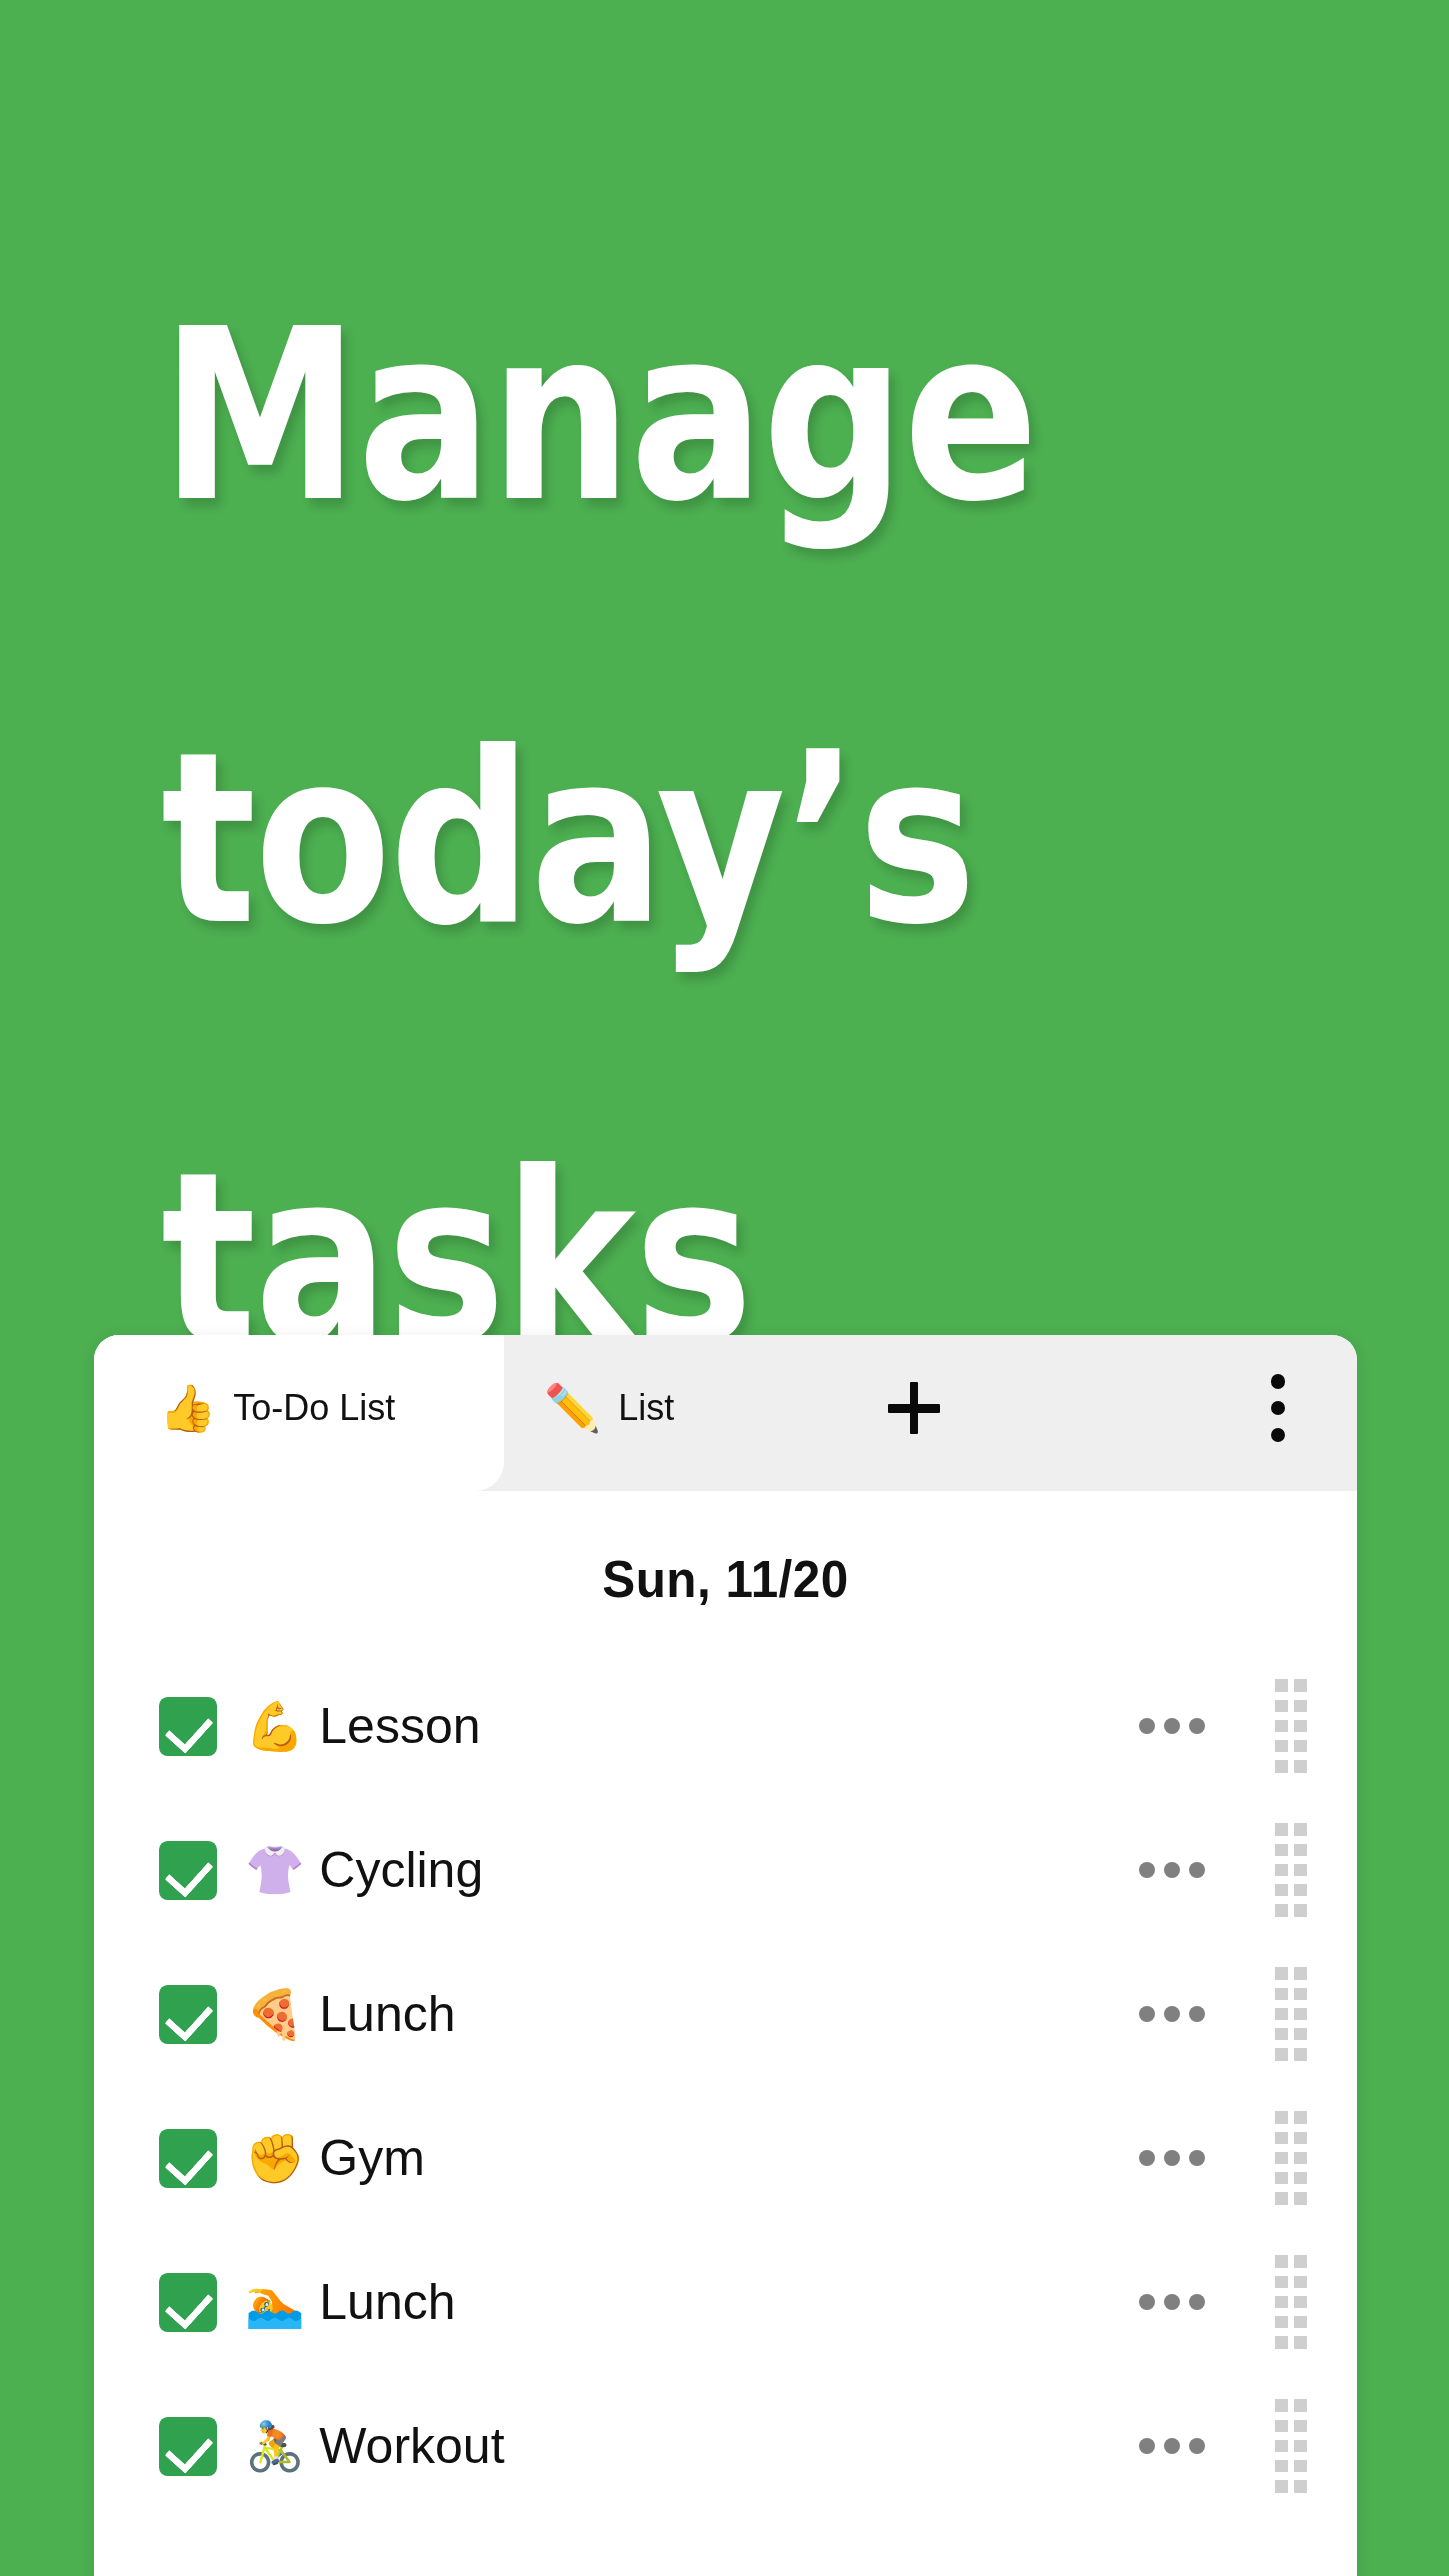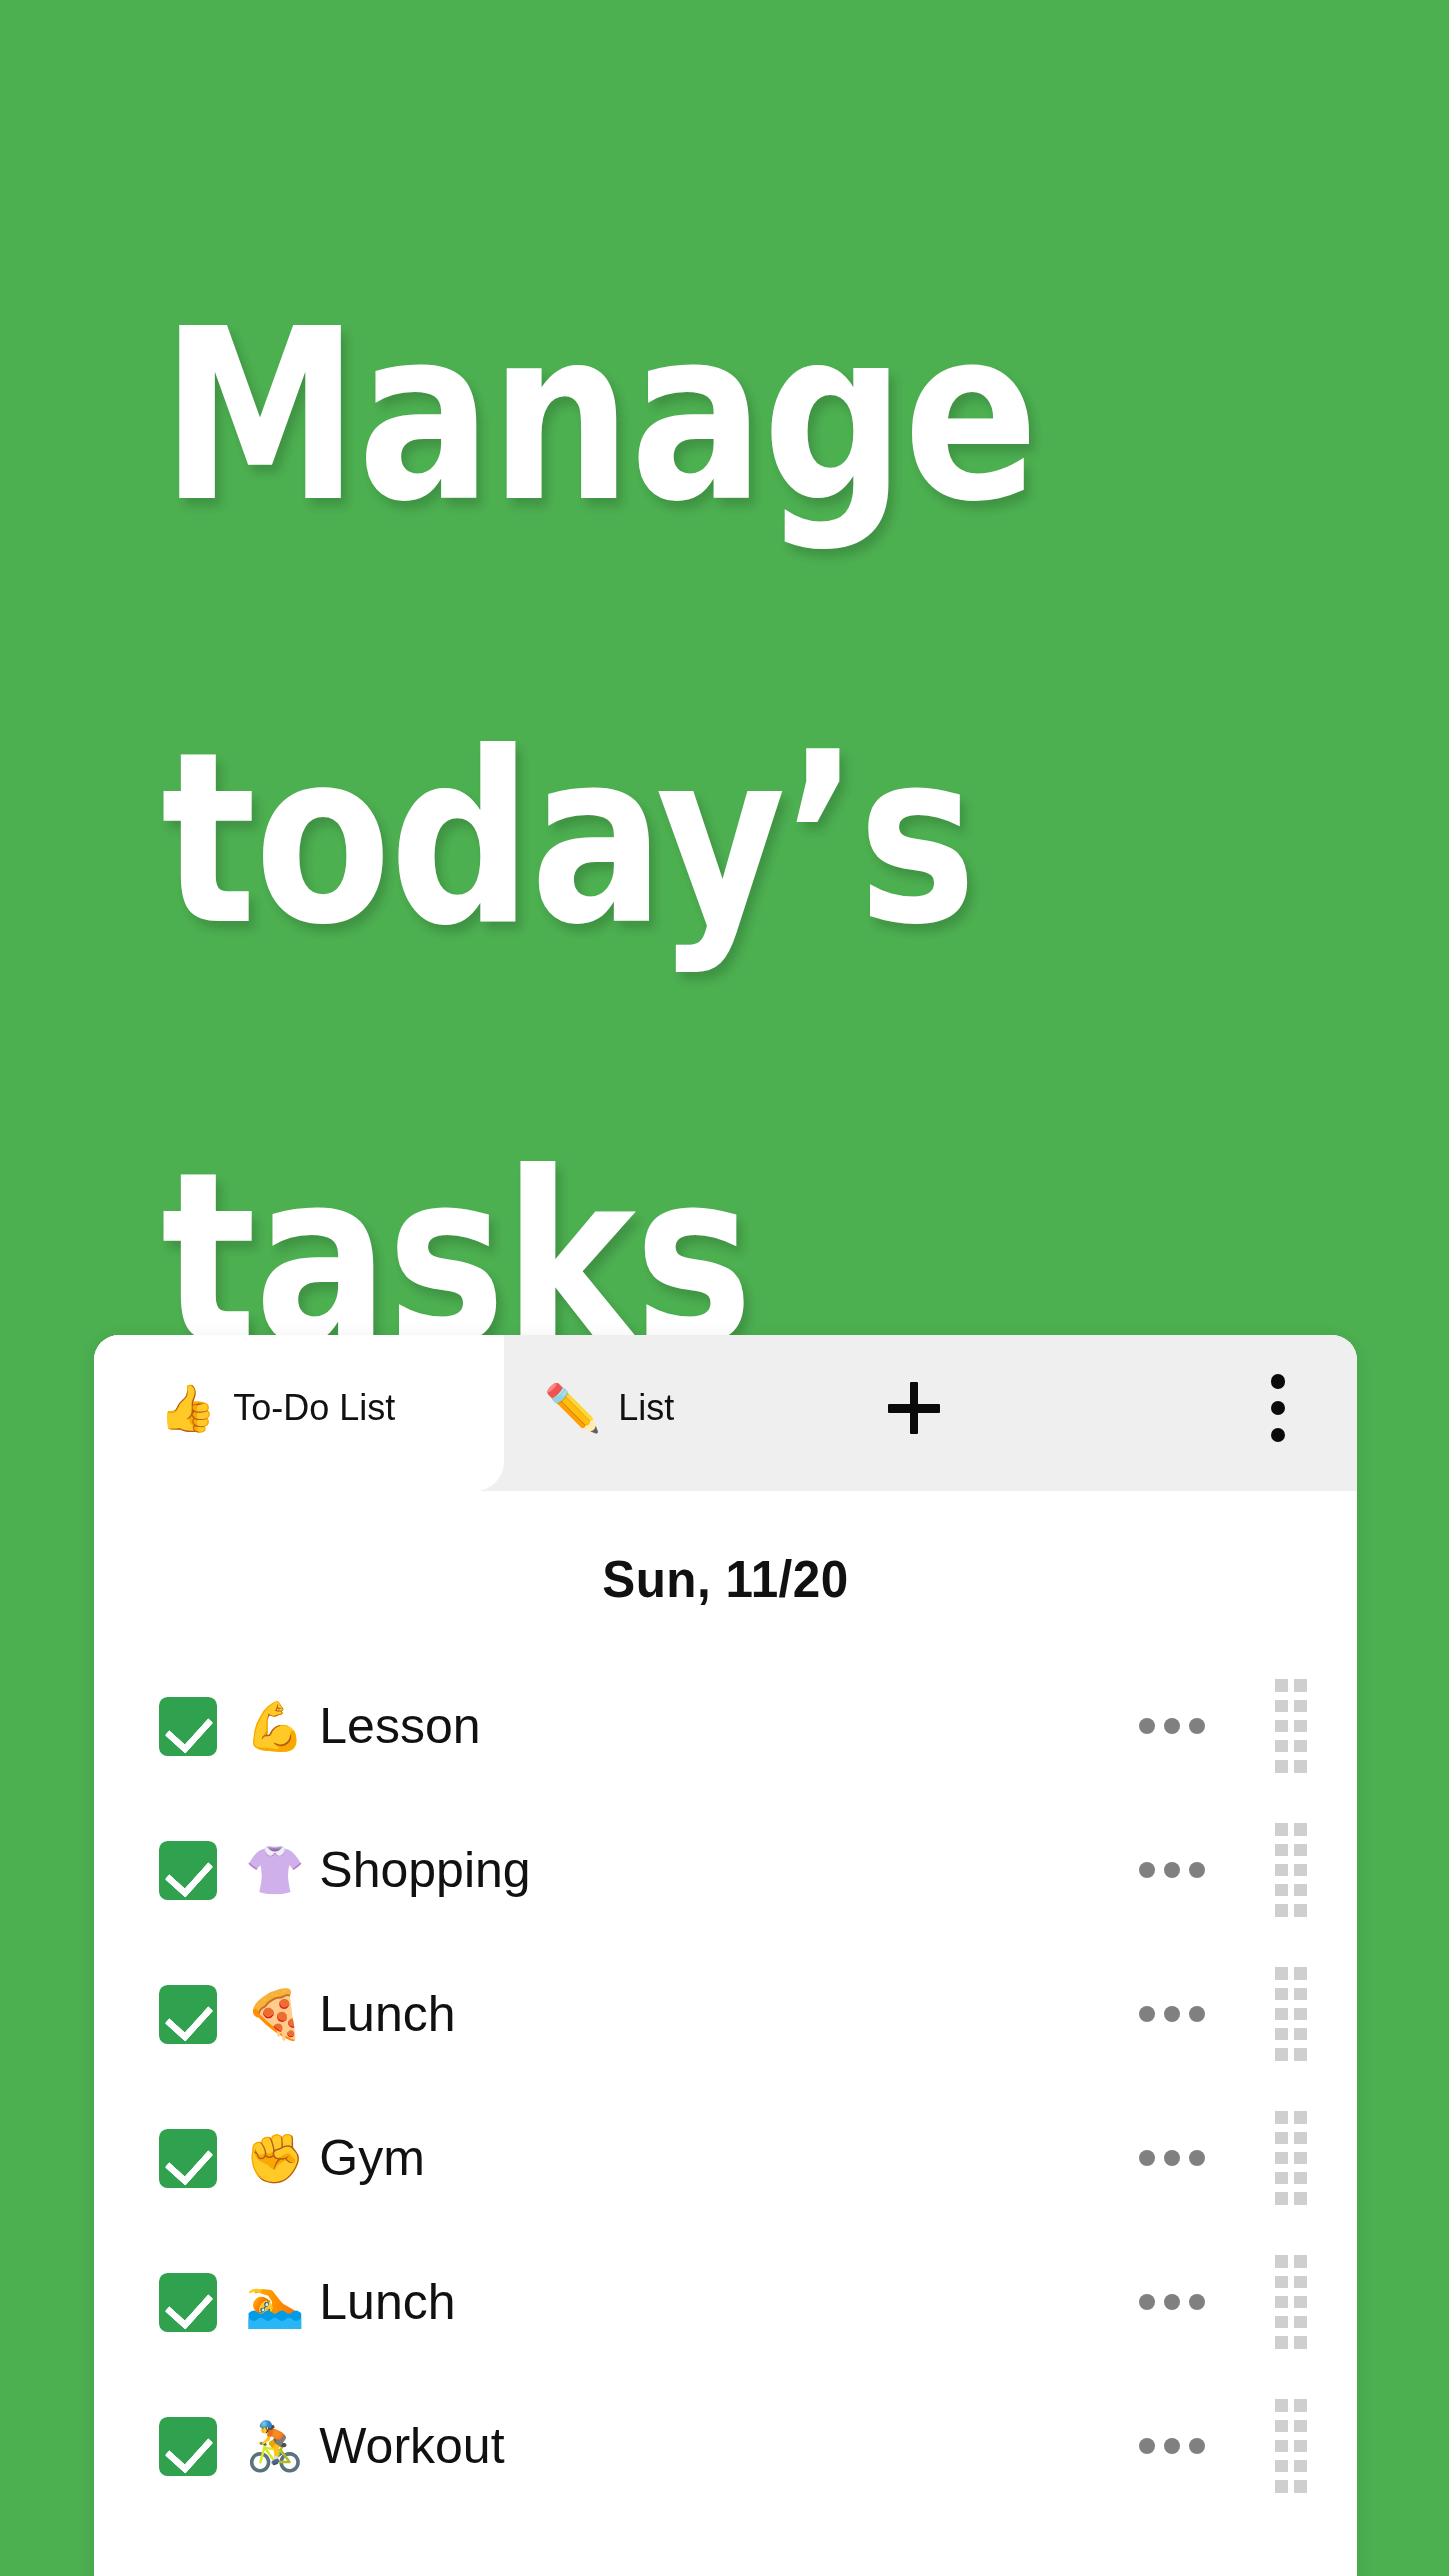--- a/index.html
+++ b/index.html
@@ -317,21 +317,21 @@
             <i></i>
             <i></i>
             <i></i>
             <i></i>
           </span>
       </div>
 
       <div class="task-row">
         <span class="checkbox"></span>
         <span class="task-emoji">👚</span>
-        <span class="task-label">Shopping</span>
+        <span class="task-label">Cycling</span>
         <span class="spacer"></span>
         <span class="dots-menu">
             <i></i>
             <i></i>
             <i></i>
           </span>
         <span class="drag-handle">
             <i></i>
             <i></i>
             <i></i>

